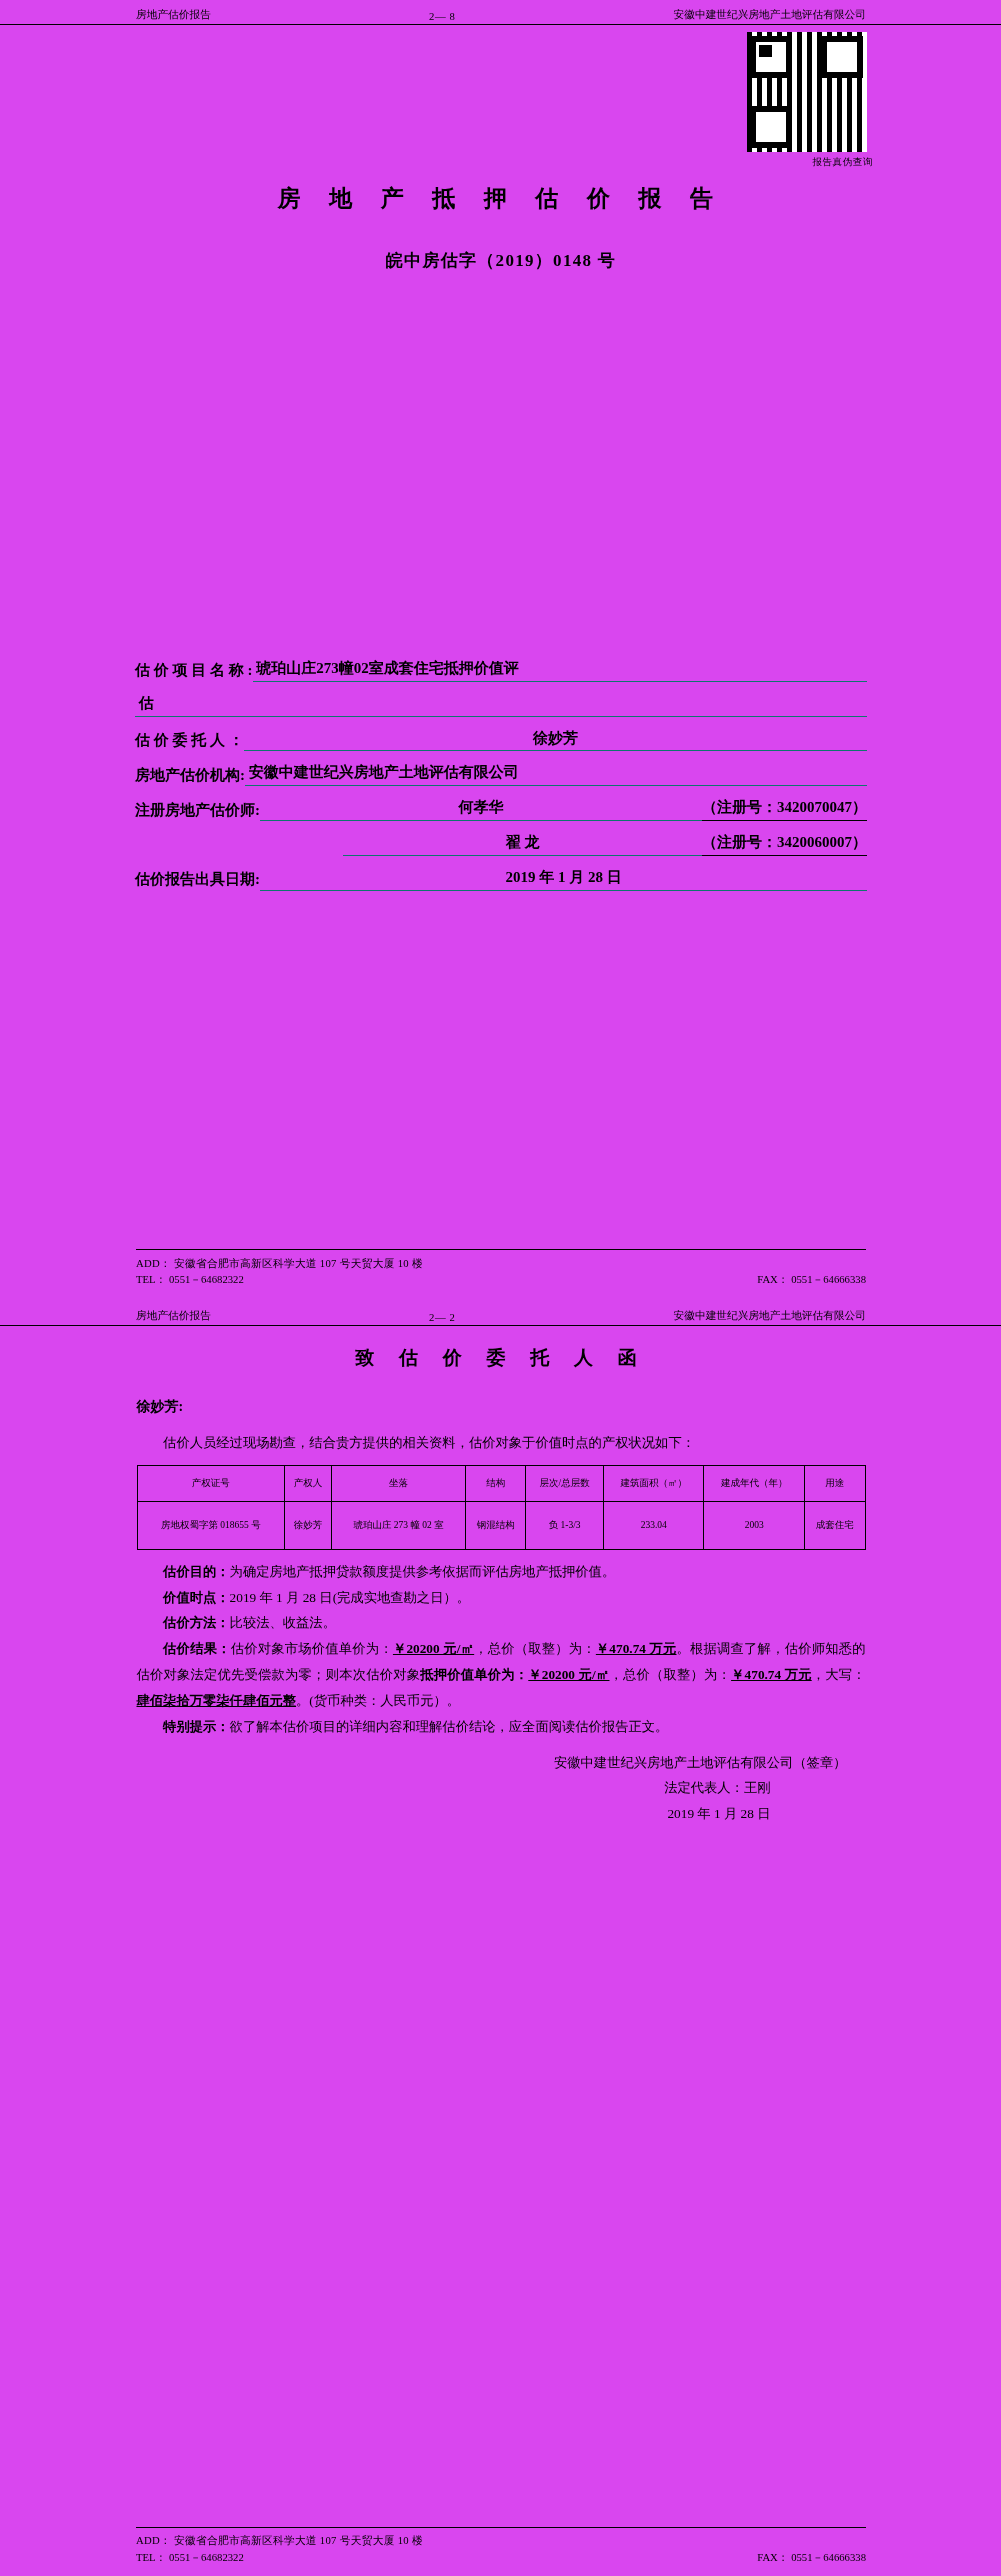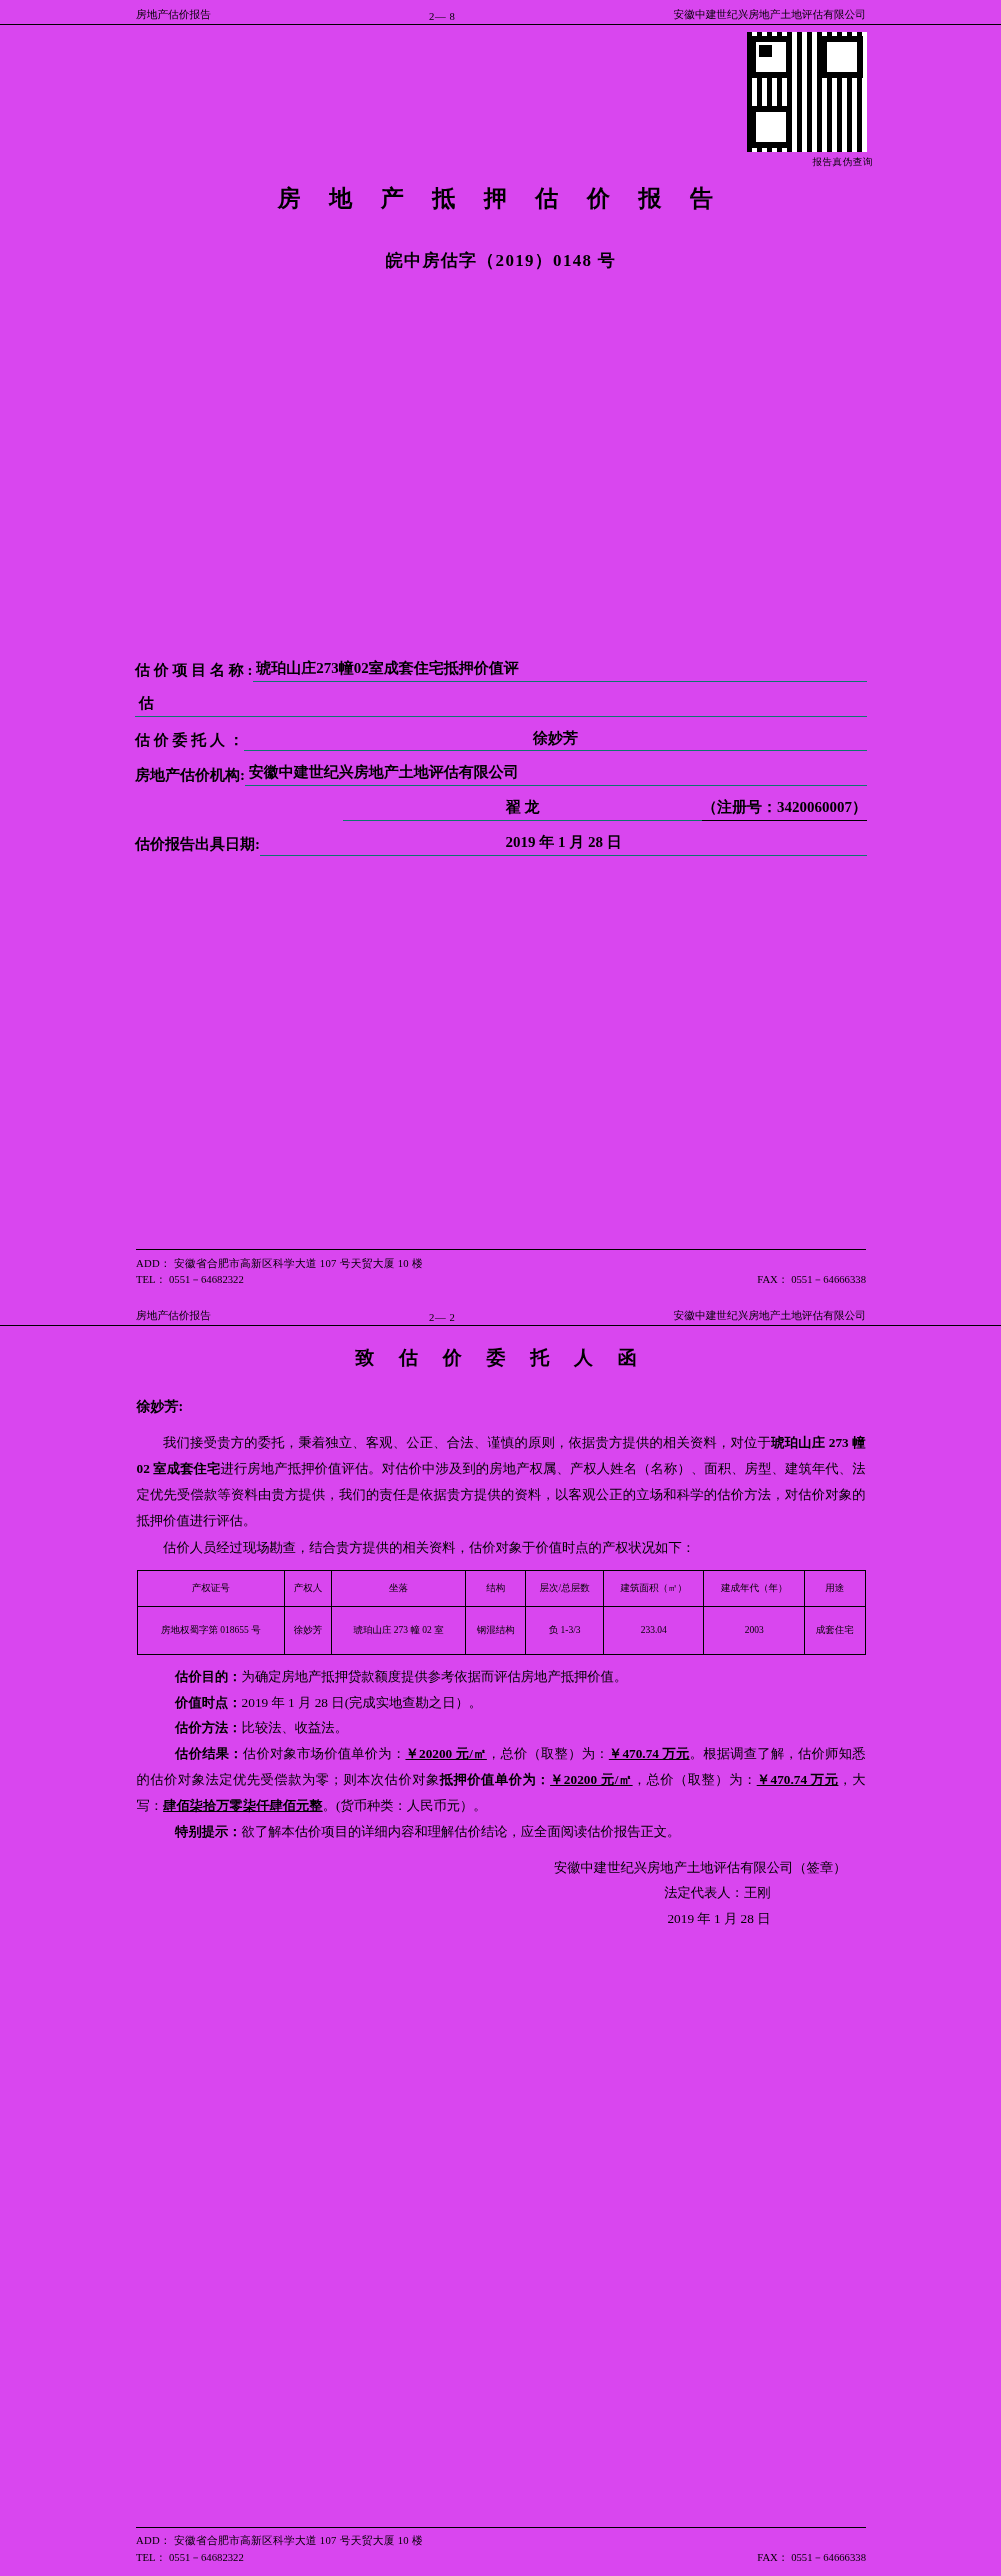--- a/index.html
+++ b/index.html
@@ -184,21 +184,21 @@
     vertical-align: middle;
   }
   table.prop th { font-weight: normal; height: 28px; }
   table.prop td { height: 39px; }
 
   .kv {
     text-indent: 2em;
     text-align: justify;
     margin: 0;
   }
-  .kv .k { font-weight: bold; margin-left: 12px; }
+  .kv .k { font-weight: bold; }
 
   .sign-block {
     width: 729px;
     margin: 10px auto 0 auto;
     font-size: 13.3px;
     line-height: 1.9;
   }
   .sign-l1 { text-align: right; padding-right: 19px; }
   .sign-l2 { text-align: right; padding-right: 95px; }
   .sign-l3 { text-align: right; padding-right: 95px; }
@@ -248,20 +248,25 @@
     <div class="field-row">
       <span class="field-label">估 价 委 托 人 ：</span>
       <span class="field-value center">徐妙芳</span>
     </div>
 
     <div class="field-row">
       <span class="field-label">房地产估价机构:</span>
       <span class="field-value">安徽中建世纪兴房地产土地评估有限公司</span>
     </div>
 
+    <div class="field-row">
+      <span class="field-label">注册房地产估价师:</span>
+      <span class="field-value center">何孝华</span>
+      <span class="field-cont">（注册号：3420070047）</span>
+    </div>
 
     <div class="field-row two-col">
       <span class="spacer"></span>
       <span class="field-value center">翟  龙</span>
       <span class="field-cont">（注册号：3420060007）</span>
     </div>
 
     <div class="field-row">
       <span class="field-label">估价报告出具日期:</span>
       <span class="field-value center">2019 年 1 月 28 日</span>
@@ -284,23 +289,20 @@
     <span class="rh-left">房地产估价报告</span>
     <span class="rh-mid">2—  2</span>
     <span class="rh-right">安徽中建世纪兴房地产土地评估有限公司</span>
   </div>
 
   <div class="letter-title">致 估 价 委 托 人 函</div>
 
   <div class="body-wrap">
     <div class="salutation">徐妙芳:</div>
 
-    <p class="para">
-      <span>我们接受贵方的委托，秉着独立、客观、公正、合法、谨慎的原则，依据贵方提供的相关资料，对位于</span><b>琥珀山庄 273 幢 02 室成套住宅</b><span>进行房地产抵押价值评估。对估价中涉及到的房地产权属、产权人姓名（名称）、面积、房型、建筑年代、法定优先受偿款等资料由贵方提供，我们的责任是依据贵方提供的资料，以客观公正的立场和科学的估价方法，对估价对象的抵押价值进行评估。</span>
-    </p>
 
     <p class="para">估价人员经过现场勘查，结合贵方提供的相关资料，估价对象于价值时点的产权状况如下：</p>
   </div>
 
   <table class="prop">
     <thead>
       <tr>
         <th>产权证号</th>
         <th>产权人</th>
         <th>坐落</th>

